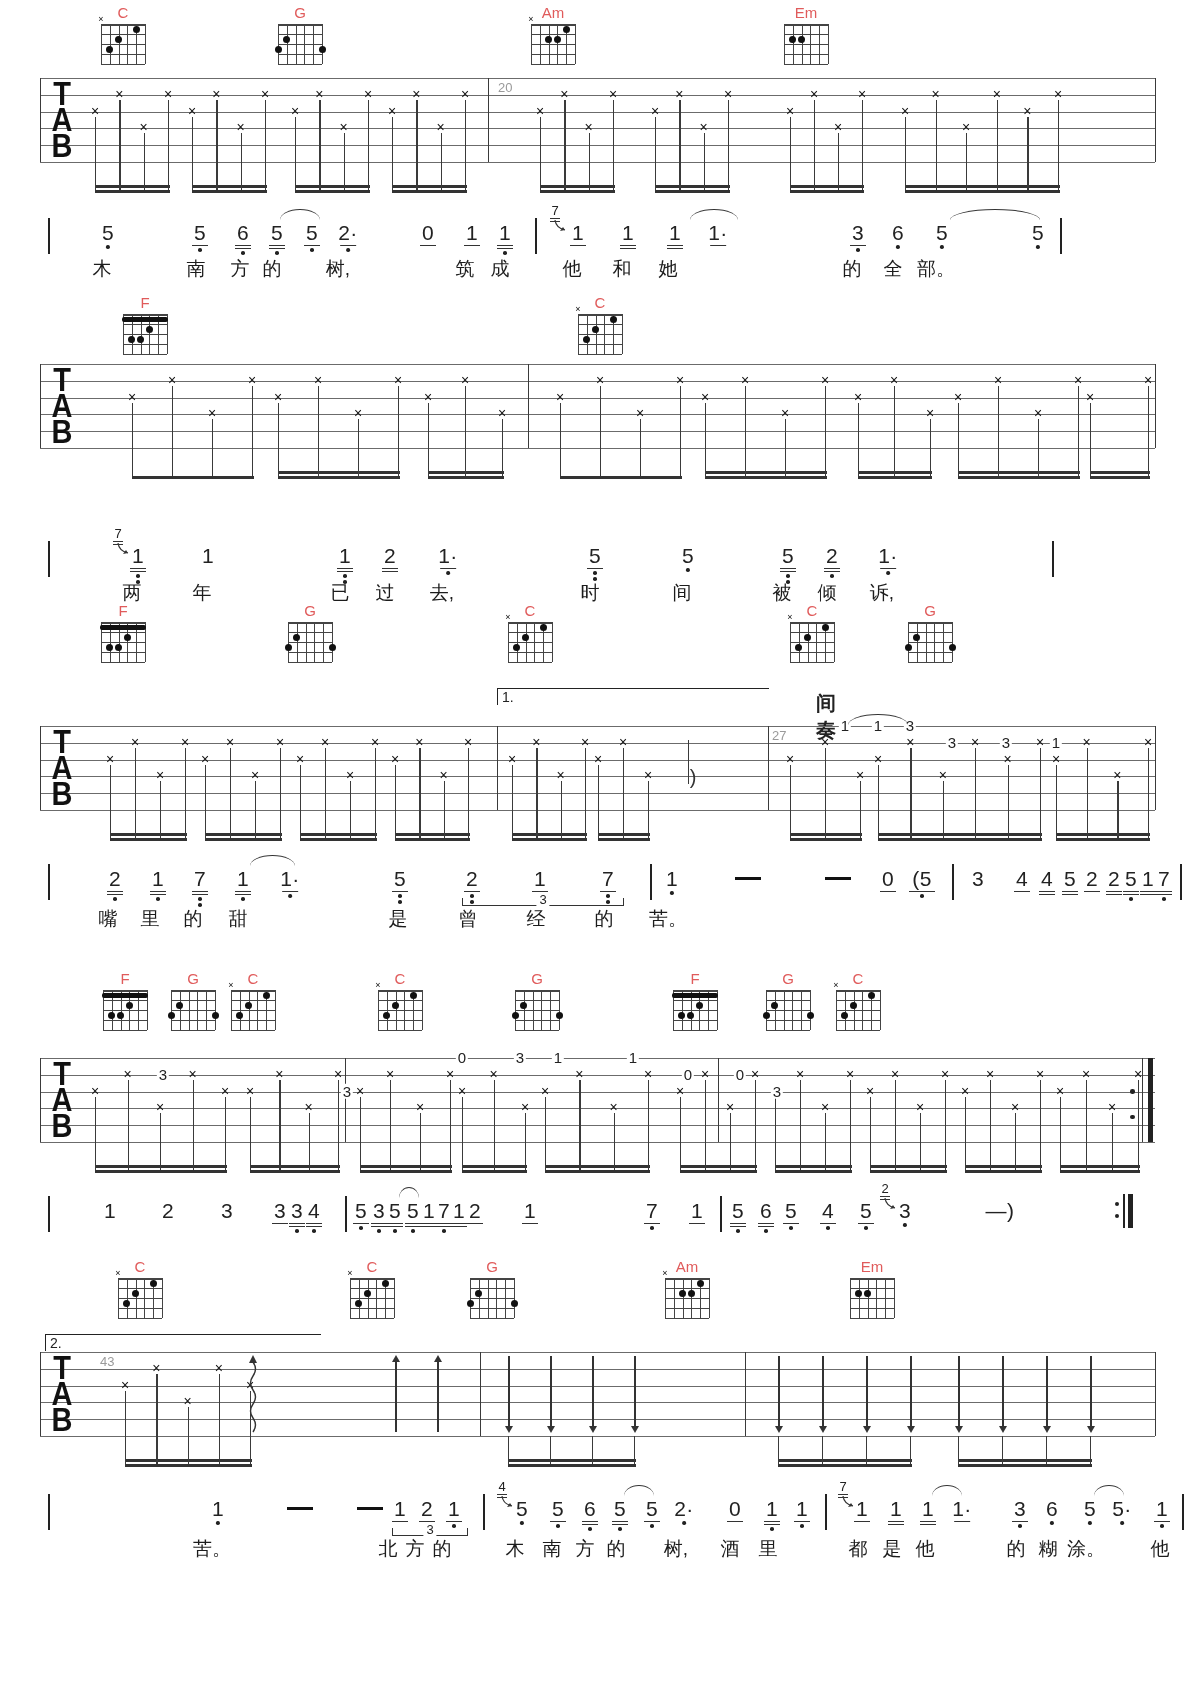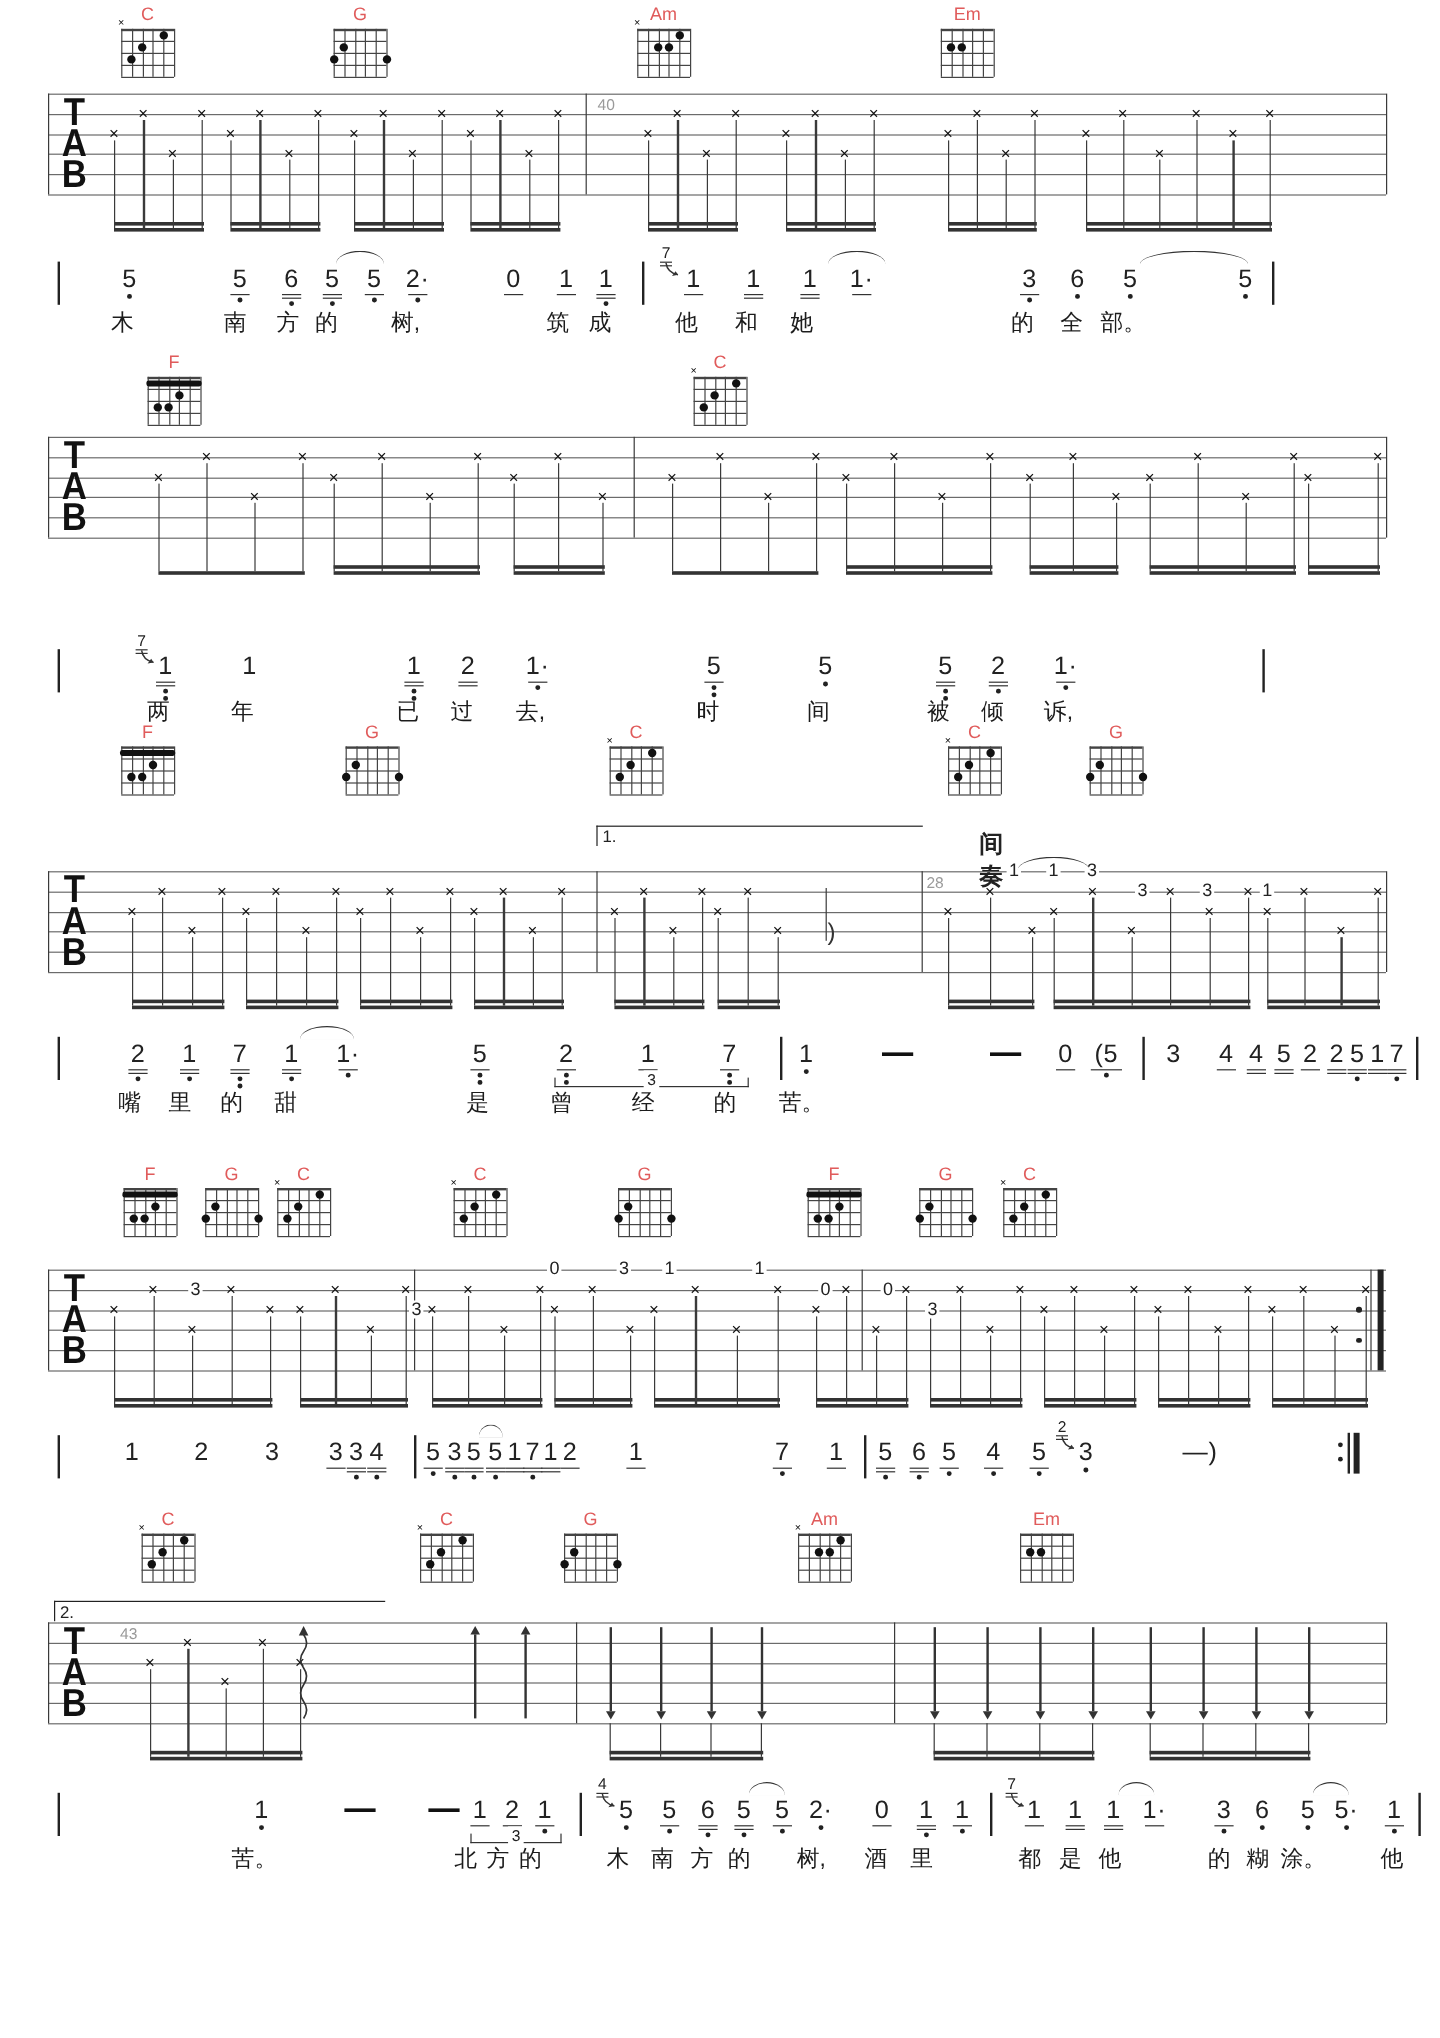--- a/index.html
+++ b/index.html
@@ -125,21 +125,21 @@
       <div class="staff-line" style="left: 40px; top: 111.6px; width: 1115px;"></div>
       <div class="staff-line" style="left: 40px; top: 128.4px; width: 1115px;"></div>
       <div class="staff-line" style="left: 40px; top: 145.2px; width: 1115px;"></div>
       <div class="staff-line" style="left: 40px; top: 162px; width: 1115px;"></div>
       <div class="barline" style="left: 40px; top: 78px; height: 84px;"></div>
       <div class="barline" style="left: 488px; top: 78px; height: 84px;"></div>
       <div class="barline" style="left: 1155px; top: 78px; height: 84px;"></div>
       <div class="tabletter" style="left: 62px; top: 80px;">T</div>
       <div class="tabletter" style="left: 62px; top: 106px;">A</div>
       <div class="tabletter" style="left: 62px; top: 132px;">B</div>
-      <div class="measnum" style="left: 498px; top: 80px; color: rgb(154, 154, 154);">40</div>
+      <div class="measnum" style="left: 498px; top: 80px; color: rgb(154, 154, 154);">20</div>
       <div class="beam" style="left: 95px; top: 190px; width: 75px;"></div>
       <div class="beam" style="left: 95px; top: 185.4px; width: 75px;"></div>
       <div class="xmark" style="left: 95px; top: 111.6px;">×</div>
       <div class="stem" style="left: 95px; top: 116.6px; height: 73.4px;"></div>
       <div class="xmark" style="left: 119.333px; top: 94.8px;">×</div>
       <div class="stem" style="left: 119.333px; top: 99.8px; height: 90.2px;"></div>
       <div class="xmark" style="left: 143.667px; top: 128.4px;">×</div>
       <div class="stem" style="left: 143.667px; top: 133.4px; height: 56.6px;"></div>
       <div class="xmark" style="left: 168px; top: 94.8px;">×</div>
       <div class="stem" style="left: 168px; top: 99.8px; height: 90.2px;"></div>
@@ -635,21 +635,21 @@
       <div class="staff-line" style="left: 40px; top: 776.4px; width: 1115px;"></div>
       <div class="staff-line" style="left: 40px; top: 793.2px; width: 1115px;"></div>
       <div class="staff-line" style="left: 40px; top: 810px; width: 1115px;"></div>
       <div class="barline" style="left: 40px; top: 726px; height: 84px;"></div>
       <div class="barline" style="left: 497px; top: 726px; height: 84px;"></div>
       <div class="barline" style="left: 768px; top: 726px; height: 84px;"></div>
       <div class="barline" style="left: 1155px; top: 726px; height: 84px;"></div>
       <div class="tabletter" style="left: 62px; top: 728px;">T</div>
       <div class="tabletter" style="left: 62px; top: 754px;">A</div>
       <div class="tabletter" style="left: 62px; top: 780px;">B</div>
-      <div class="measnum" style="left: 772px; top: 728px; color: rgb(154, 154, 154);">28</div>
+      <div class="measnum" style="left: 772px; top: 728px; color: rgb(154, 154, 154);">27</div>
       <div class="beam" style="left: 110px; top: 838px; width: 77px;"></div>
       <div class="beam" style="left: 110px; top: 833.4px; width: 77px;"></div>
       <div class="xmark" style="left: 110px; top: 759.6px;">×</div>
       <div class="stem" style="left: 110px; top: 764.6px; height: 73.4px;"></div>
       <div class="xmark" style="left: 135px; top: 742.8px;">×</div>
       <div class="stem" style="left: 135px; top: 747.8px; height: 90.2px;"></div>
       <div class="xmark" style="left: 160px; top: 776.4px;">×</div>
       <div class="stem" style="left: 160px; top: 781.4px; height: 56.6px;"></div>
       <div class="xmark" style="left: 185px; top: 742.8px;">×</div>
       <div class="stem" style="left: 185px; top: 747.8px; height: 90.2px;"></div>

